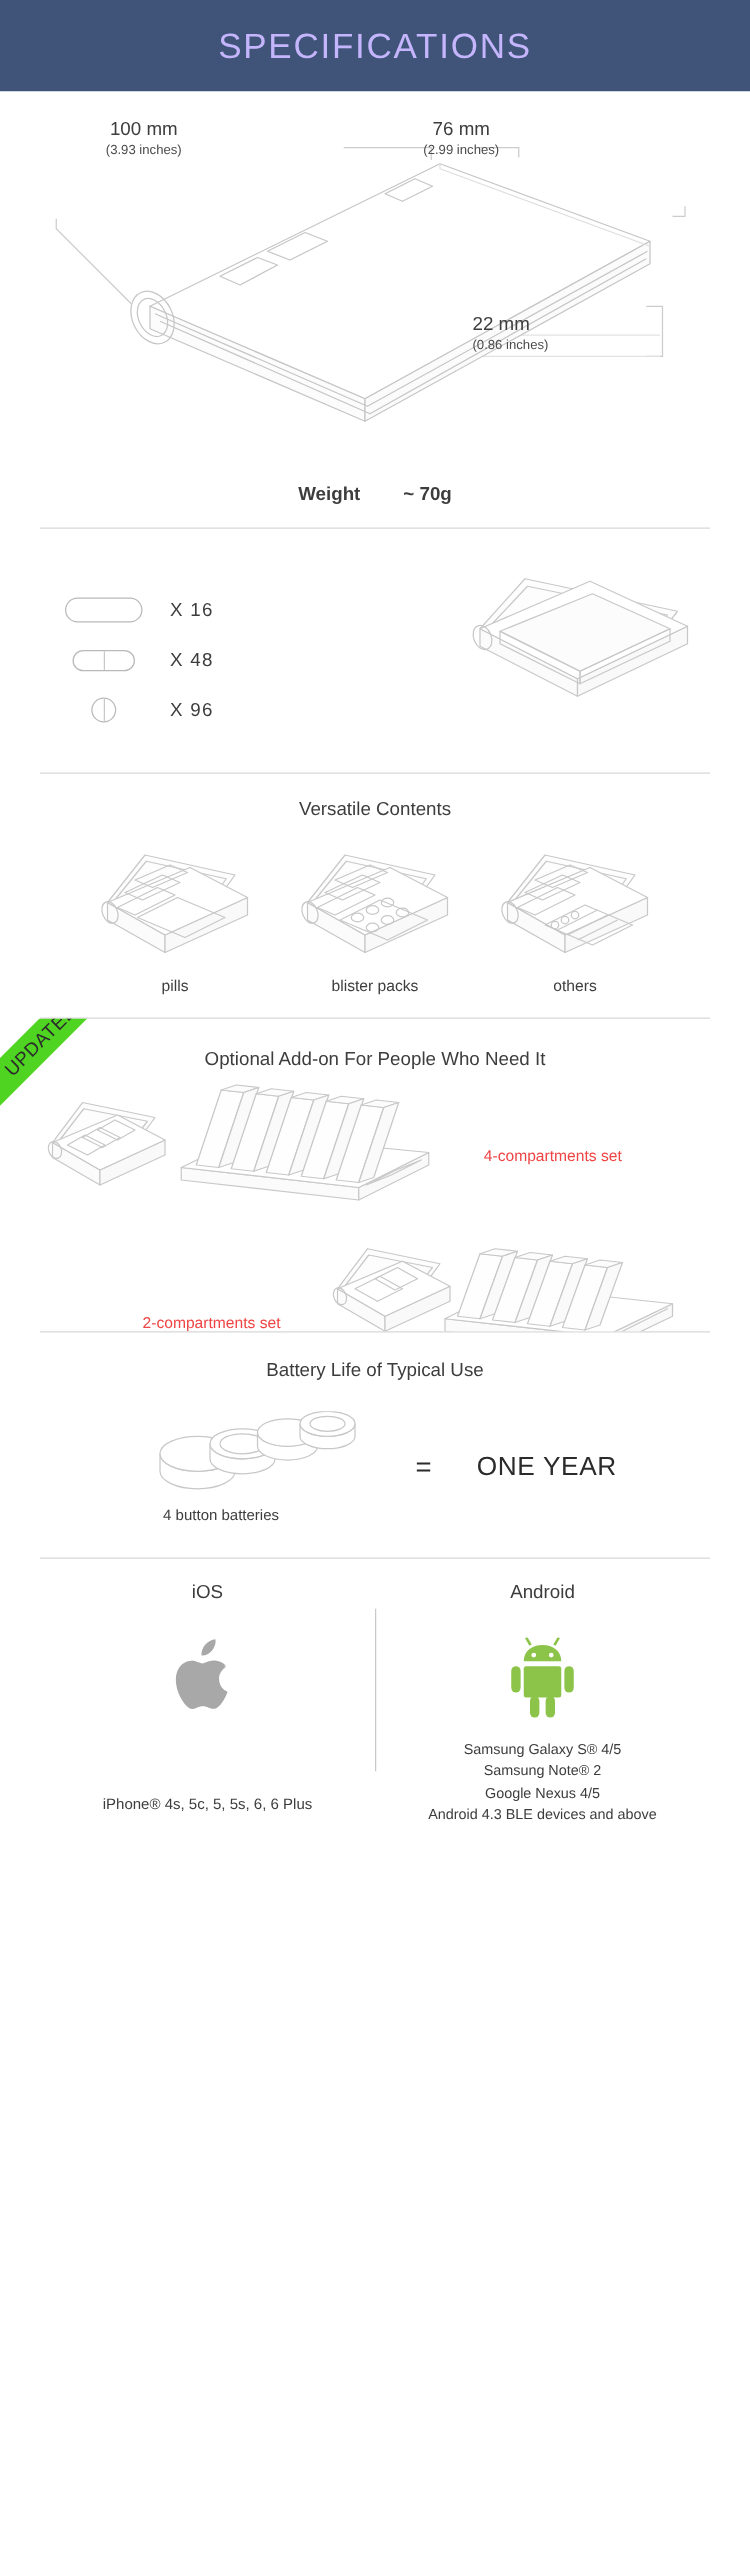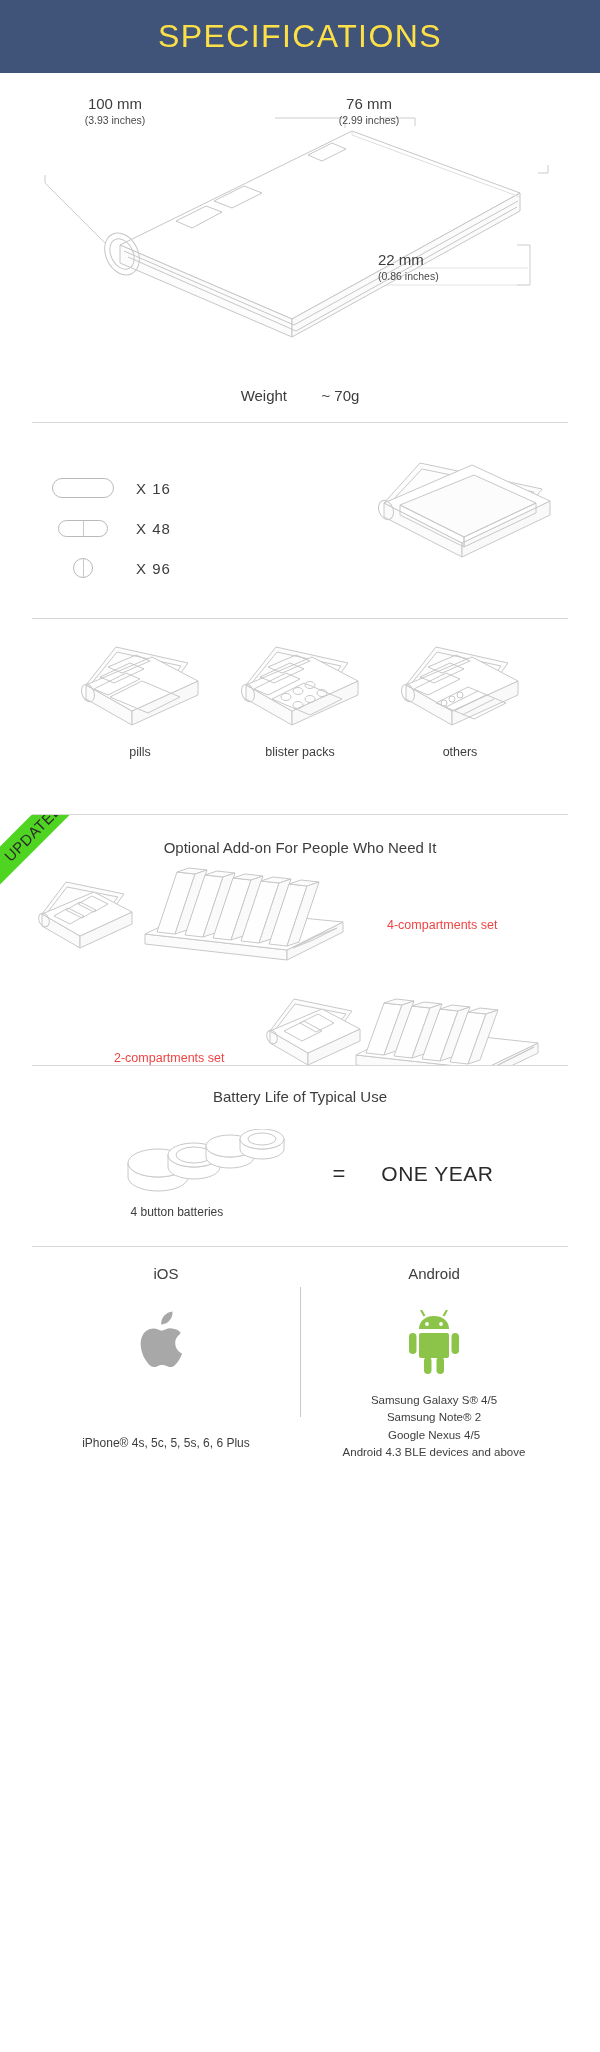--- a/index.html
+++ b/index.html
@@ -17,22 +17,22 @@
 
   
   .header {
     height: 73px;
     background: #3f5478;
     display: flex;
     align-items: center;
     justify-content: center;
   }
   .header-title {
-    color: #fde047;
-    font-size: 32px;
+    color: #c4b5fd;
+    font-size: 28px;
     letter-spacing: 1.4px;
     font-weight: 400;
   }
 
   
   .section {
     position: relative;
     padding: 0 32px;
   }
   .divider {
@@ -63,20 +63,21 @@
   .dim-100 { left: 60px;  top: 22px; width: 110px; }
   .dim-76  { left: 314px; top: 22px; width: 110px; }
   .dim-22  { left: 378px; top: 178px; width: 90px; text-align: left; }
 
   .svg-layer { position: absolute; inset: 0; }
 
   .weight-row {
     text-align: center;
     font-size: 15px;
     padding-top: 4px;
+    font-weight: bold;
   }
   .weight-row .w-gap { display: inline-block; width: 26px; }
 
   
   .capacity { position: relative; height: 195px; }
   .cap-list { position: absolute; left: 48px; top: 48px; }
   .cap-row {
     display: flex;
     align-items: center;
     height: 34px;
@@ -300,20 +301,21 @@
 
         <ellipse cx="26" cy="57" rx="7" ry="10" transform="rotate(-22 26 57)"></ellipse>
       </g>
     </svg>
   </div>
 </div>
 
 <div class="divider"></div>
 
 <div class="section versatile">
+  <div class="section-title" style="padding-top:20px">Versatile Contents</div>
 
   <div class="vers-grid">
 
     <div class="vers-item">
       <div>
         <svg width="140" height="110" viewBox="0 0 140 110" class="art" style="margin:0 auto">
           <g fill="none" stroke="#c8c8c8" stroke-width="1" stroke-linejoin="round">
             <path d="M16 52 L46 14 L118 30 L92 66 Z" fill="#fdfdfd"></path>
             <path d="M21 51 L47 19 L111 33 L90 62 Z"></path>
             <path d="M16 52 L16 66 L62 92 L62 78 Z" fill="#fbfbfb"></path>

